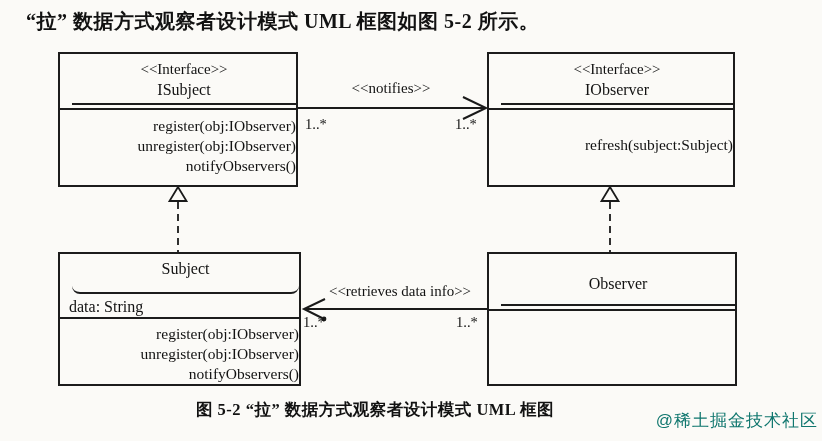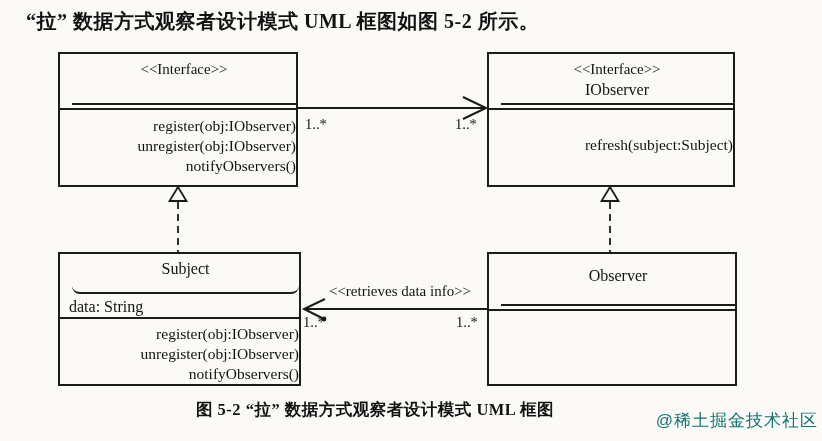--- a/index.html
+++ b/index.html
@@ -41,21 +41,21 @@
   .uml-methods .m { white-space:nowrap;text-align:right; }
 
   
   .box-isubject  .uml-title   { padding-top:5px; height:51px; }
   .box-isubject  .uml-methods { padding:6px 0 0 9px; }
   .box-iobserver .uml-title   { padding-top:5px; height:51px; }
   .box-iobserver .uml-methods { padding:25px 0 0 14px; }
   .box-subject   .uml-title   { padding-top:4px; height:44px; font-size:16px;border-radius:8px; }
   .box-subject   .uml-attrs   { height:28px; }
   .box-subject   .uml-methods { padding:5px 0 0 9px; }
-  .box-observer  .uml-title   { padding-top:11px; height:52px; font-size:16px; }
+  .box-observer  .uml-title   { padding-top:19px; height:52px; font-size:16px; }
   .box-observer  .uml-methods { padding:24px 0 0 14px; }
 
   .rel-label {
     position:absolute; text-align:center;
     font-size:15px; white-space:nowrap;
   }
   .mult {
     position:absolute; font-size:14.5px; white-space:nowrap;
   }
 
@@ -92,20 +92,21 @@
     <line x1="178" y1="202" x2="178" y2="252" stroke="#1a1a1a" stroke-width="1.8" stroke-dasharray="7,5"></line>
     <polygon points="178,187 169.5,201 186.5,201" fill="#fbfaf7" stroke="#1a1a1a" stroke-width="1.8"></polygon>
 
     <line x1="610" y1="202" x2="610" y2="252" stroke="#1a1a1a" stroke-width="1.8" stroke-dasharray="7,5"></line>
     <polygon points="610,187 601.5,201 618.5,201" fill="#fbfaf7" stroke="#1a1a1a" stroke-width="1.8"></polygon>
   </svg>
 
   <div class="uml-box box-isubject" style="left:58px; top:52px; width:240px; height:135px;">
     <div class="uml-title">
       <div class="stereo">&lt;&lt;Interface&gt;&gt;</div>
+      <div class="cname">ISubject</div>
     </div>
     <div class="uml-spacer"></div>
     <div class="uml-methods">
       <div class="m">register(obj:IObserver)</div>
       <div class="m">unregister(obj:IObserver)</div>
       <div class="m">notifyObservers()</div>
     </div>
   </div>
 
   <div class="uml-box box-iobserver" style="left:487px; top:52px; width:248px; height:135px;">
@@ -133,20 +134,21 @@
     </div>
   </div>
 
   <div class="uml-box box-observer" style="left:487px; top:252px; width:250px; height:134px;">
     <div class="uml-title">
       <span class="cname">Observer</span>
     </div>
     <div class="uml-spacer"></div>
   </div>
 
+  <div class="rel-label" style="left:320px; top:80px; width:142px;">&lt;&lt;notifies&gt;&gt;</div>
   <div class="mult" style="left:305px; top:116px;">1..*</div>
   <div class="mult" style="left:455px; top:116px;">1..*</div>
 
   <div class="rel-label" style="left:316px; top:283px; width:168px;">&lt;&lt;retrieves data info&gt;&gt;</div>
   <div class="mult" style="left:303px; top:314px;">1..*</div>
   <div class="mult" style="left:456px; top:314px;">1..*</div>
 
   <div class="caption">图 5-2  “拉” 数据方式观察者设计模式 UML 框图</div>
   <div class="watermark">@稀土掘金技术社区</div>
 

